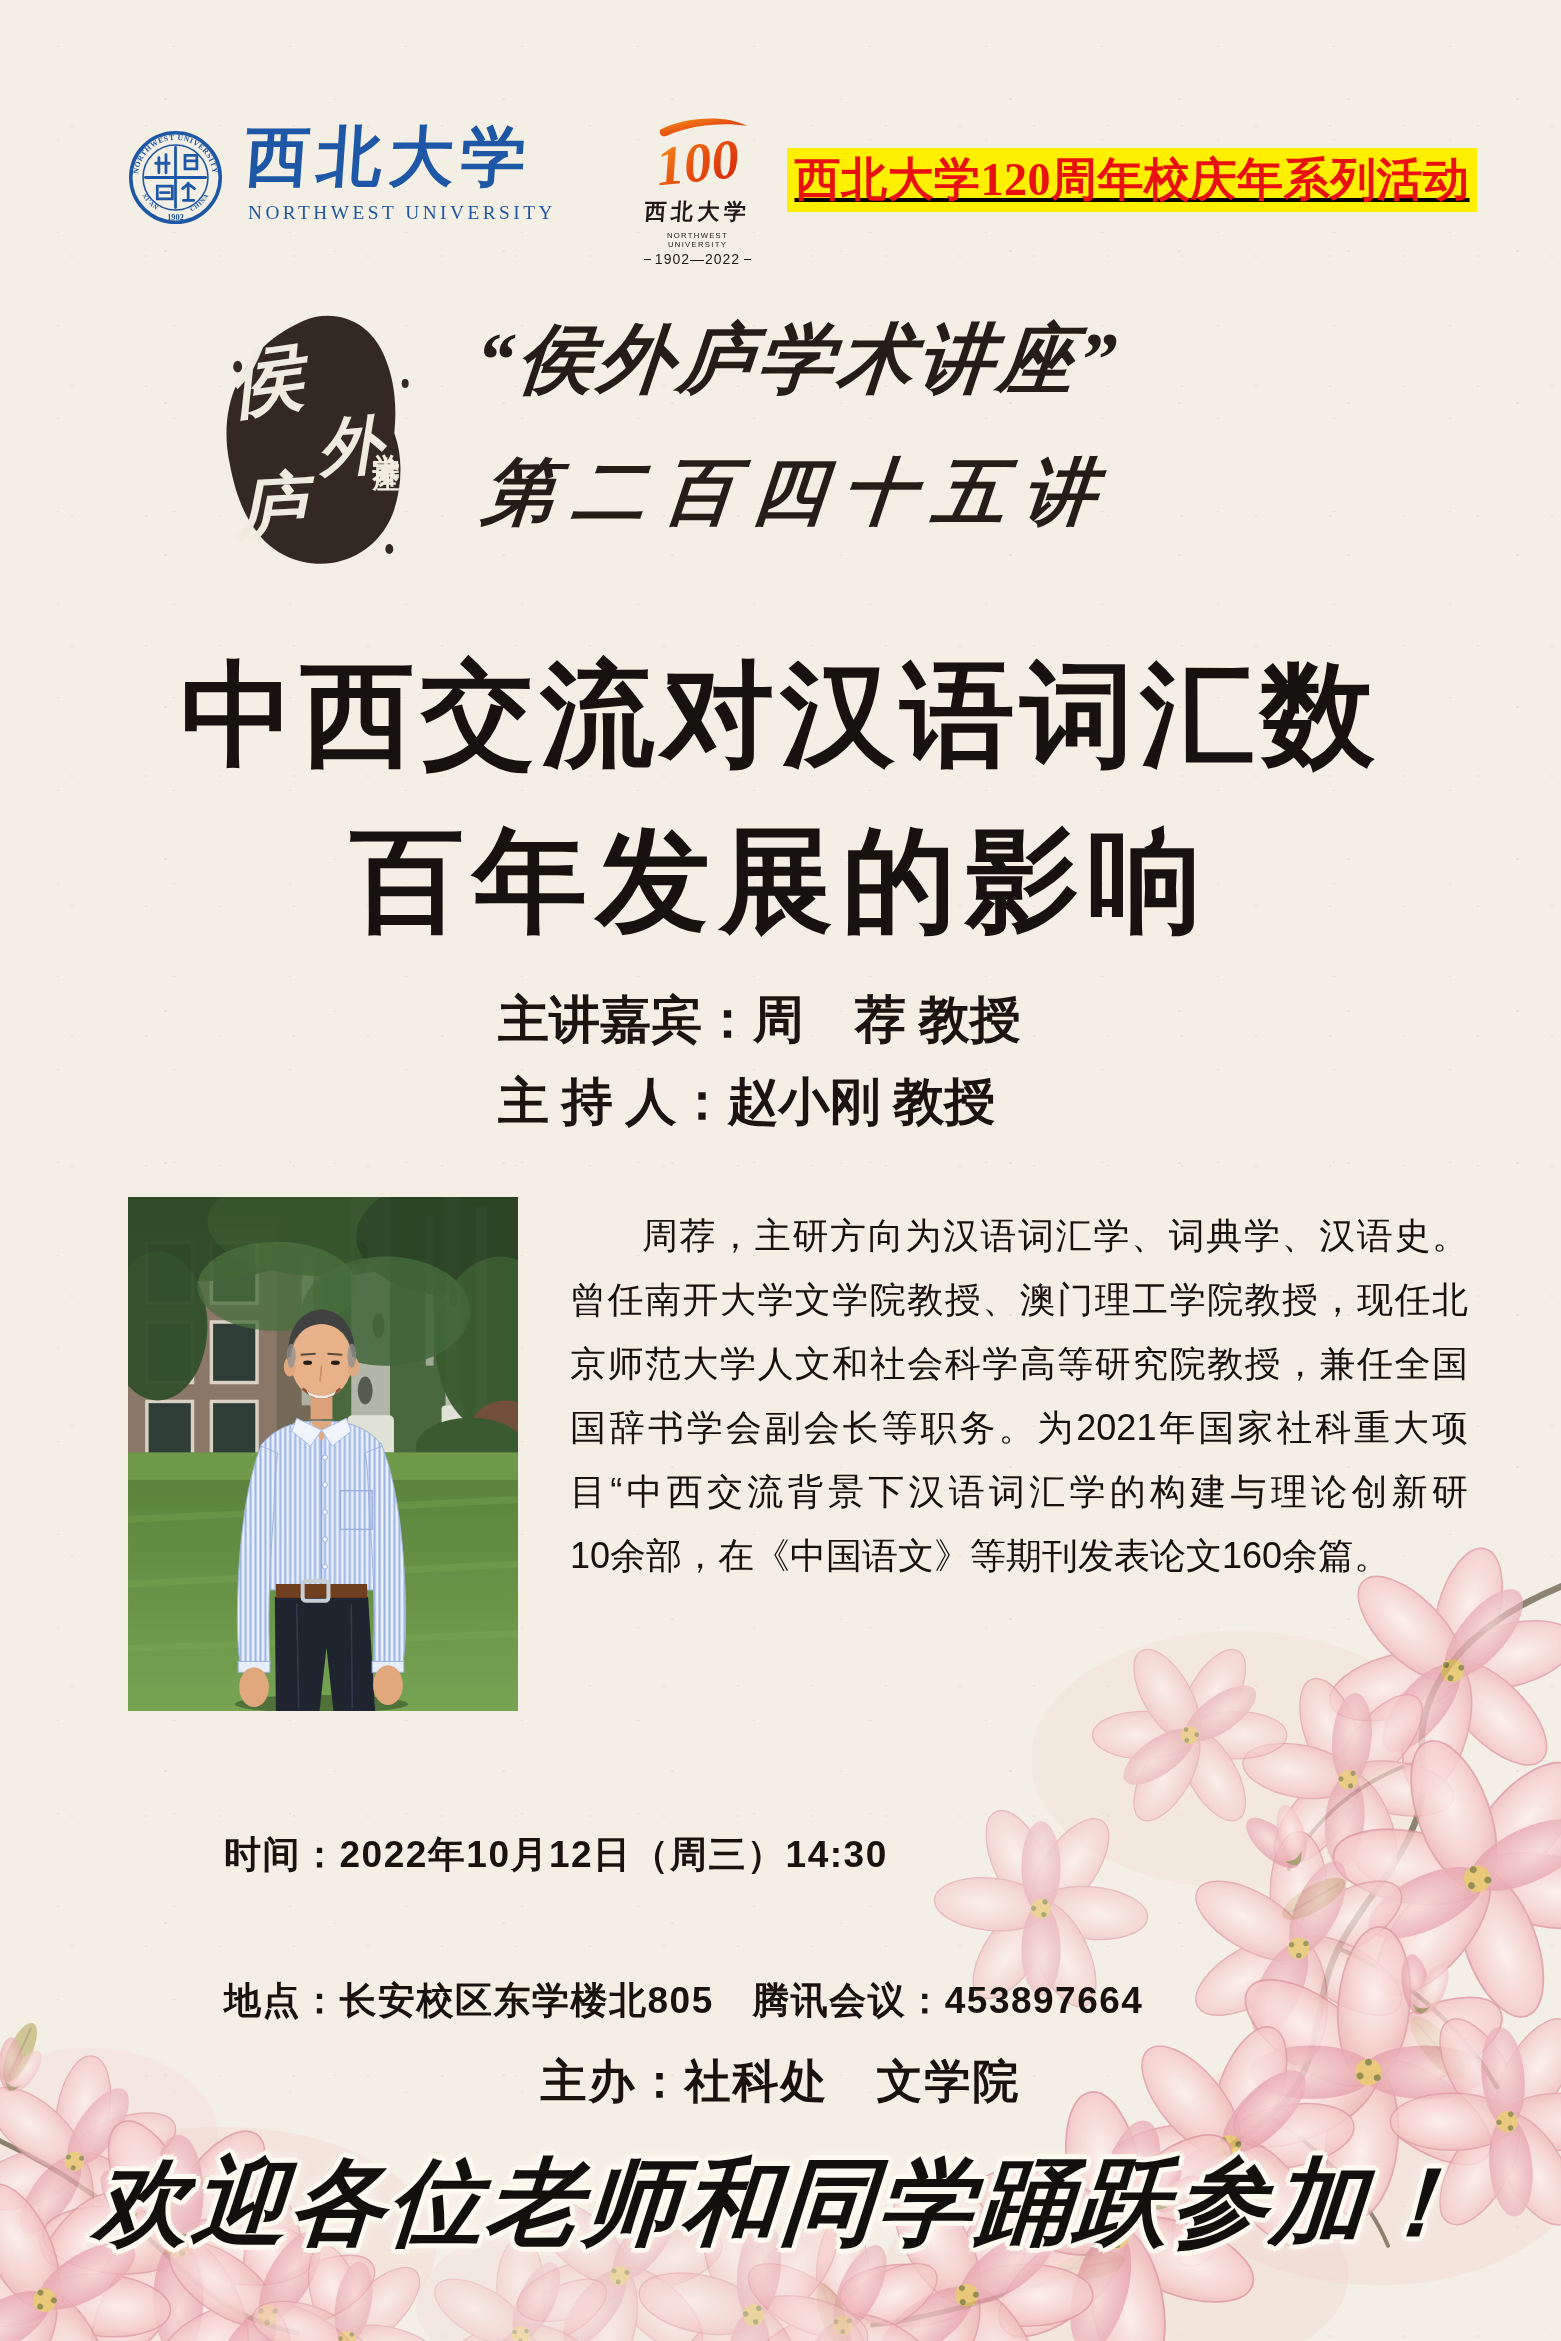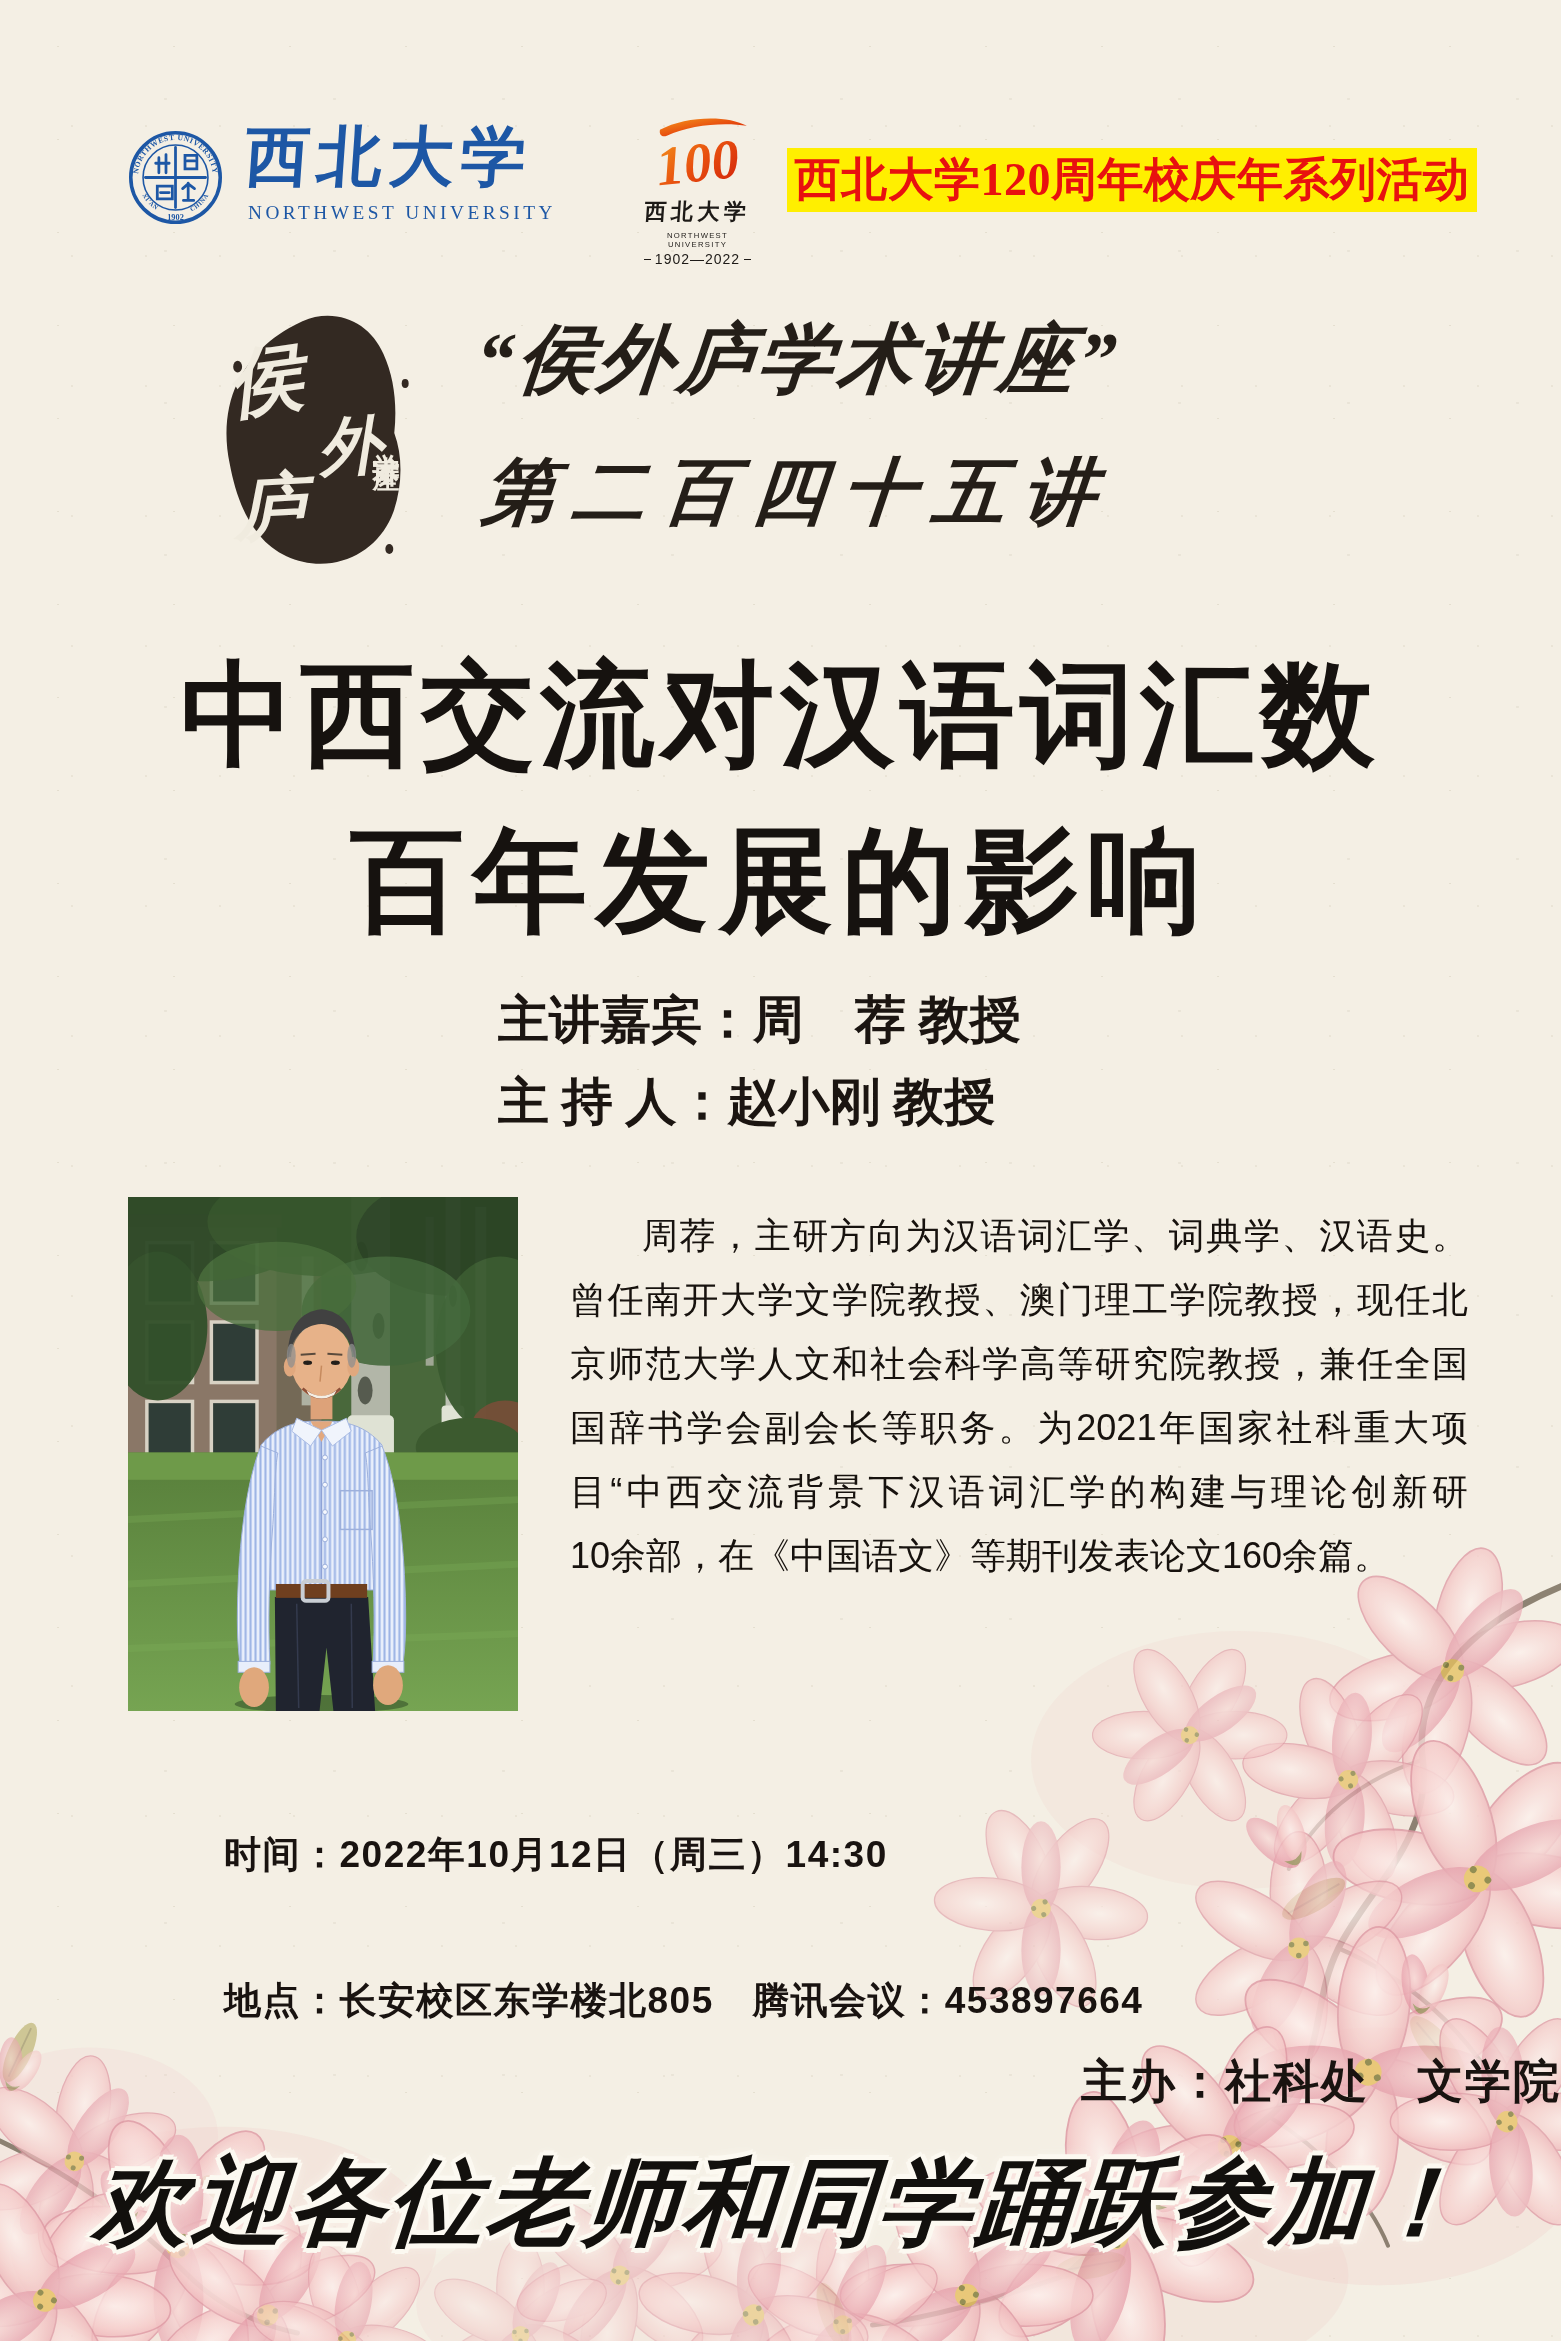--- a/index.html
+++ b/index.html
@@ -24,21 +24,21 @@
   .wordmark-en{left:248px;top:202px;font-family:"Liberation Serif","DejaVu Serif",serif;
     font-size:19.3px;color:#1d57a5;letter-spacing:3.5px;}
   .anniv{left:640px;top:113px;width:115px;text-align:center;}
   .anniv-cn{font-family:"Liberation Serif","DejaVu Serif",serif;font-weight:700;font-size:22px;
     color:#1d1a17;letter-spacing:4.5px;margin-top:1px;transform:skewX(-4deg);}
   .anniv-en{font-size:7.7px;color:#1d1a17;letter-spacing:1.3px;margin-top:3.5px;}
   .anniv-years{display:flex;align-items:center;gap:4px;width:107px;margin:2.5px auto 0;
     font-size:14px;color:#1d1a17;letter-spacing:1px;}
   .anniv-years::before,.anniv-years::after{content:"";flex:1;height:1px;background:#1d1a17;}
   .banner{left:787px;top:148px;width:690px;height:64px;background:#ffef00;
-    display:flex;align-items:center;justify-content:center;}
+    display:flex;align-items:center;justify-content:center;text-decoration:underline;}
   .banner span{font-family:"Liberation Serif","DejaVu Serif",serif;font-weight:700;
     font-size:46px;color:#e8110f;letter-spacing:0.5px;white-space:nowrap;}
 
   
   .series-seal{left:197px;top:308px;width:228px;height:262px;}
   .seal-char{position:absolute;color:#f0ebdf;font-family:"Liberation Serif","DejaVu Serif",serif;
     font-weight:700;font-style:italic;line-height:1;}
   .seal-char-1{left:227px;top:343px;font-size:75px;transform:rotate(-8deg);}
   .seal-char-2{left:318px;top:415px;font-size:64px;transform:rotate(-5deg);}
   .seal-char-3{left:234px;top:472px;font-size:72px;transform:rotate(-3deg);}
@@ -65,21 +65,21 @@
   .photo{left:128px;top:1197px;width:390px;height:514px;}
   .bio-text{left:570px;top:1204px;width:898px;color:#17120e;font-size:36px;line-height:64px;}
   .bio-line{text-align:justify;text-align-last:justify;}
   .bio-line.first{text-indent:2em;}
   .bio-line.last{text-align-last:left;}
 
   
   .detail-line{color:#191310;font-weight:700;font-size:37px;letter-spacing:1.5px;white-space:nowrap;}
   .time-line{left:224px;top:1830px;}
   .loc-line{left:224px;top:1976px;}
-  .organizer{left:0;top:2051px;width:1561px;text-align:right;color:#191310;
+  .organizer{left:0;top:2051px;width:1561px;text-align:center;color:#191310;
     font-weight:700;font-size:46px;letter-spacing:2px;}
 
   
   .welcome{left:0;top:2140px;width:1561px;text-align:center;color:#12100d;
     font-family:"Liberation Serif","DejaVu Serif",serif;font-weight:700;font-style:italic;
     font-size:95px;letter-spacing:3px;transform:skewX(-4deg);white-space:nowrap;
     text-shadow:-5px 0 0 #fcf9f1,5px 0 0 #fcf9f1,0 -5px 0 #fcf9f1,0 5px 0 #fcf9f1,
       -3.5px -3.5px 0 #fcf9f1,3.5px -3.5px 0 #fcf9f1,-3.5px 3.5px 0 #fcf9f1,3.5px 3.5px 0 #fcf9f1,
       0 0 15px rgba(255,253,246,.95);}
 </style>

